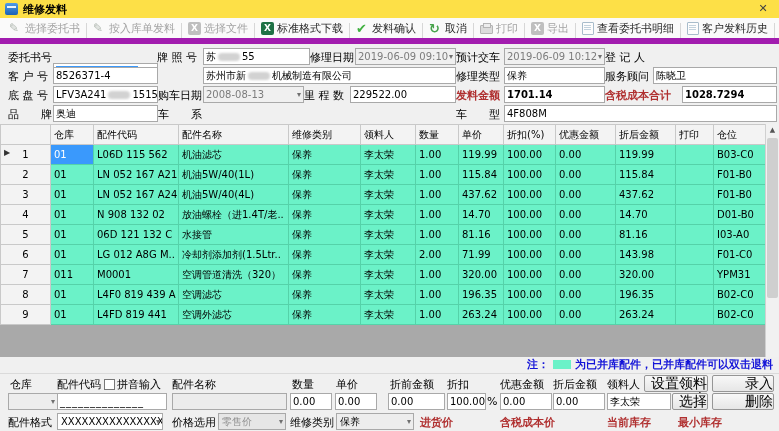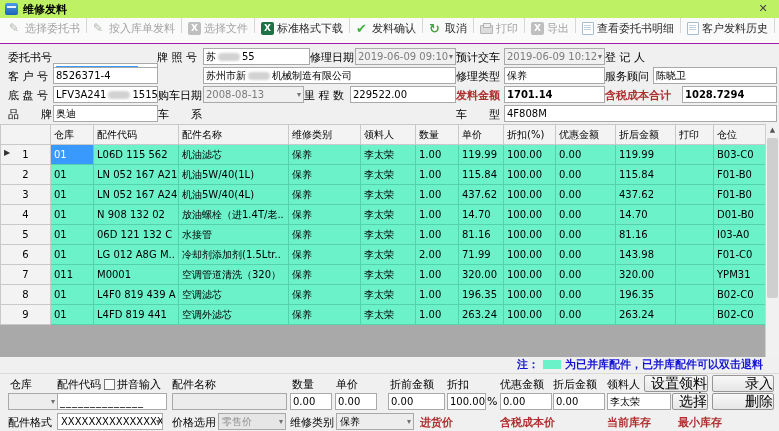--- a/index.html
+++ b/index.html
@@ -2,27 +2,27 @@
 <html><head>
 <meta charset="utf-8">
 <style>
   html,body{margin:0;padding:0;background:#d4d4d4;}
   .window{
     position:relative;width:779px;height:431px;background:#F0F0F0;
     font-family:"DejaVu Sans","Liberation Sans",sans-serif;font-size:11px;color:#000;
     overflow:hidden;outline:1px solid #9a9a9a;
   }
   
-  .titlebar{position:absolute;left:0;top:0;width:779px;height:18px;background:#bef264;border-bottom:1px solid #E3E3E3;}
+  .titlebar{position:absolute;left:0;top:0;width:779px;height:18px;background:#fde047;border-bottom:1px solid #E3E3E3;}
   .appicon{position:absolute;left:5px;top:3px;width:13px;height:12px;background:linear-gradient(#4F9BE8,#1B62B5);border-radius:2px;}
   .appicon::after{content:"";position:absolute;left:2px;top:3px;width:9px;height:2px;background:#fff;opacity:.9;}
   .wtitle{position:absolute;left:23px;top:2px;font-weight:bold;font-size:11px;}
   .wclose{position:absolute;right:8px;top:1px;width:16px;height:15px;text-align:center;line-height:15px;color:#444;font-size:11px;cursor:default;}
   
-  .toolbar{position:absolute;left:0;top:18px;width:779px;height:26px;background:#FAFAFA;border-bottom:1px solid #a21caf;display:flex;align-items:flex-start;padding-left:4px;box-sizing:border-box;}
+  .toolbar{position:absolute;left:0;top:18px;width:779px;height:26px;background:#FAFAFA;border-bottom:6px solid #a21caf;display:flex;align-items:flex-end;padding-left:4px;box-sizing:border-box;}
   .tbtn{display:inline-flex;align-items:center;height:20px;padding:0 5px;white-space:nowrap;color:#2b2b2b;}
   .tbtn.dis{color:#A3A3A3;}
   .tsep{width:1px;height:15px;background:#D7D7D7;margin:0 1px;flex:none;}
   .ic{width:13px;height:13px;display:inline-block;margin-right:3px;position:relative;flex:none;}
   .ic-edit::before{content:"✎";position:absolute;left:0;top:-1px;font-size:12px;color:#8fa98f;}
   .ic-edit.gray::before{color:#AFB7AF;}
   .ic-xls{background:#BFBFBF;border-radius:2px;color:#fff;font-size:9px;font-weight:bold;text-align:center;line-height:13px;}
   .ic-xls::before{content:"X";}
   .ic-xls.green{background:#1E7145;}
   .ic-check::before{content:"✔";position:absolute;left:0;top:-1px;font-size:13px;color:#3FB03F;font-weight:bold;}
@@ -46,21 +46,21 @@
   table.parts{border-collapse:collapse;table-layout:fixed;width:766px;font-size:10px;}
   table.parts th{background:#F3F3F3;border:1px solid #C9C9C9;font-weight:normal;text-align:left;height:19px;padding:0 3px;overflow:hidden;white-space:nowrap;}
   table.parts td{background:#6BF2C8;border:1px solid #55D2A9;height:19px;padding:0 3px;overflow:hidden;white-space:nowrap;}
   table.parts td.rowhdr{background:#F3F3F3;border-color:#C9C9C9;text-align:center;position:relative;}
   table.parts td.sel{background:#3A99FC;color:#fff;}
   .curmark{position:absolute;left:3px;top:3px;font-size:8px;color:#333;}
   .vscroll{position:absolute;right:0;top:0;width:13px;height:233px;background:#F1F1F1;border-left:1px solid #D0D0D0;}
   .varrow{width:13px;height:13px;font-size:7px;color:#555;text-align:center;line-height:13px;background:#F1F1F1;}
   .vthumb{position:absolute;left:1px;top:14px;width:11px;height:160px;background:#CFCFCF;border-radius:2px;}
   
-  .noterow{position:absolute;left:0;top:357px;width:779px;height:16px;text-align:right;padding-right:16px;box-sizing:border-box;color:#1414D8;font-weight:bold;line-height:16px;font-size:11px;}
+  .noterow{position:absolute;left:0;top:357px;width:779px;height:16px;text-align:right;padding-right:6px;box-sizing:border-box;color:#1414D8;font-weight:bold;line-height:16px;font-size:11px;}
   .swatch{display:inline-block;width:18px;height:9px;background:#6BF2C8;margin:0 4px;vertical-align:-1px;}
   
   .bottom{position:absolute;left:0;top:373px;width:779px;height:58px;background:#F0F0F0;border-top:1px solid #DADADA;}
   .blb{position:absolute;white-space:nowrap;font-size:11px;}
   .blb.red{color:#B03030;font-weight:bold;}
   .bfd{position:absolute;height:15px;background:#fff;border:1px solid #A9A9A9;line-height:15px;padding:0 2px;font-size:10px;overflow:hidden;white-space:nowrap;}
   .bfd.dis{background:#ECECEC;color:#8a8a8a;}
   .combo{position:absolute;height:15px;border:1px solid #A9A9A9;background:#fff;line-height:15px;padding:0 14px 0 3px;font-size:10px;overflow:hidden;white-space:nowrap;}
   .combo .dda{position:absolute;right:2px;top:0;}
   .combo.gray{background:#EDEDED;}

